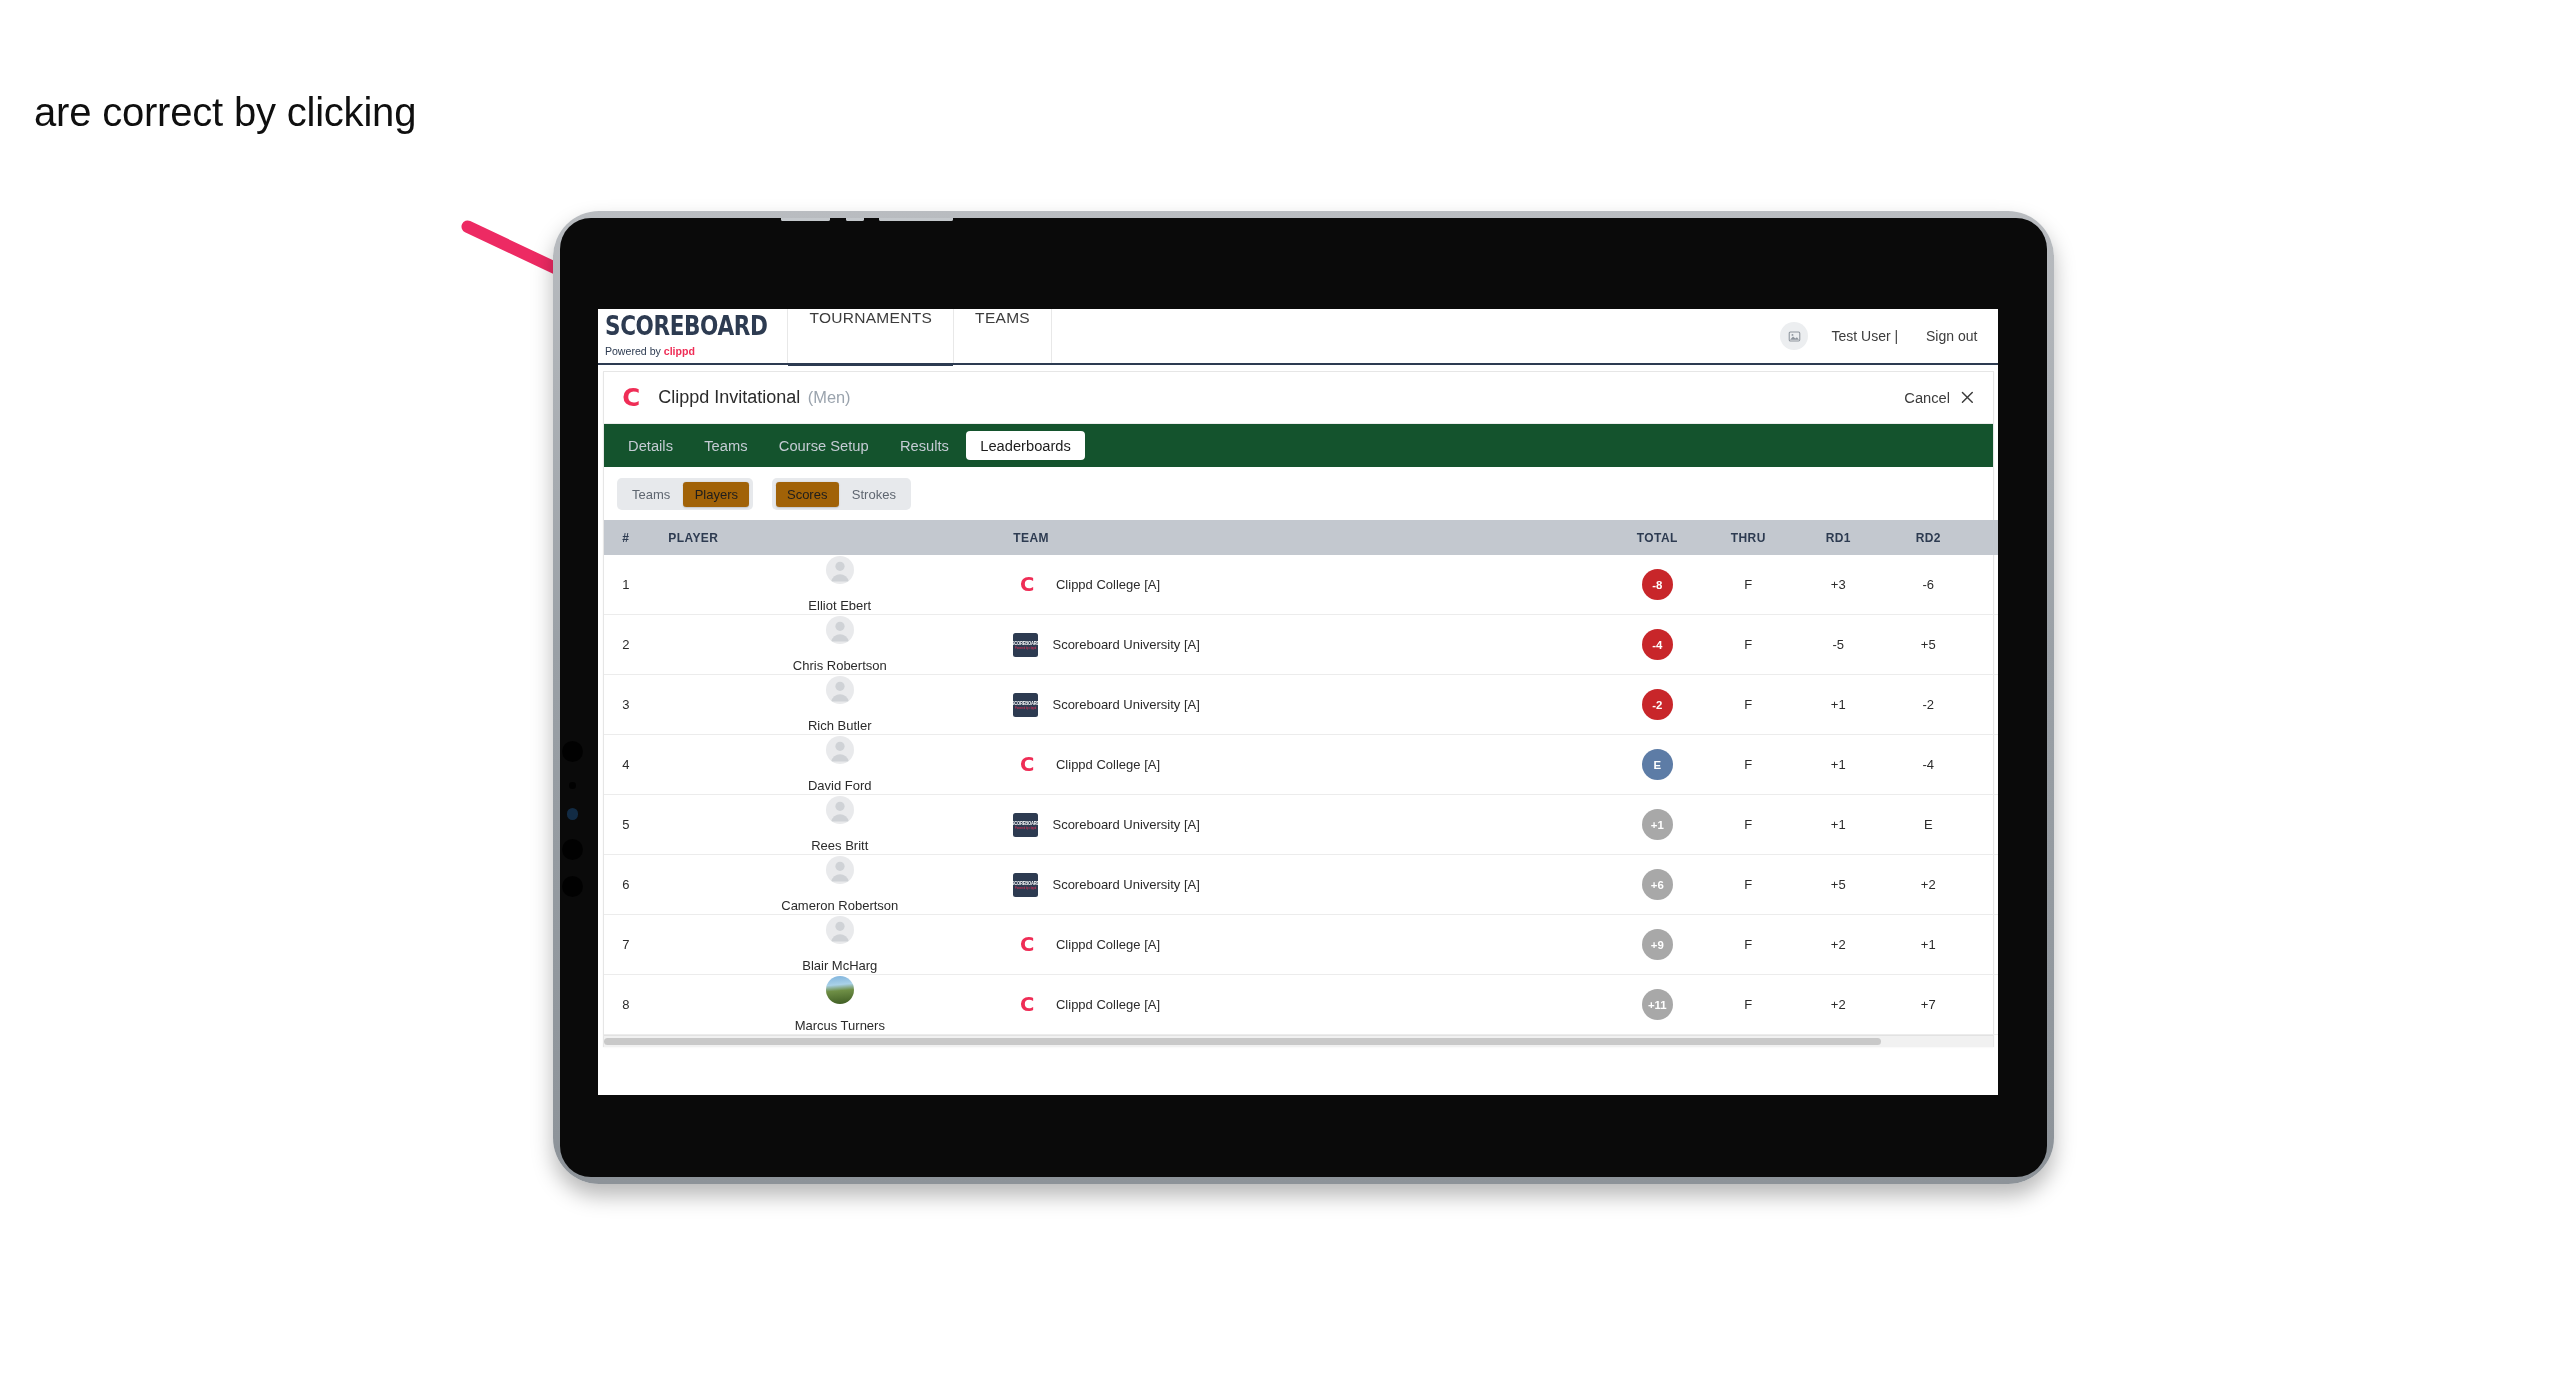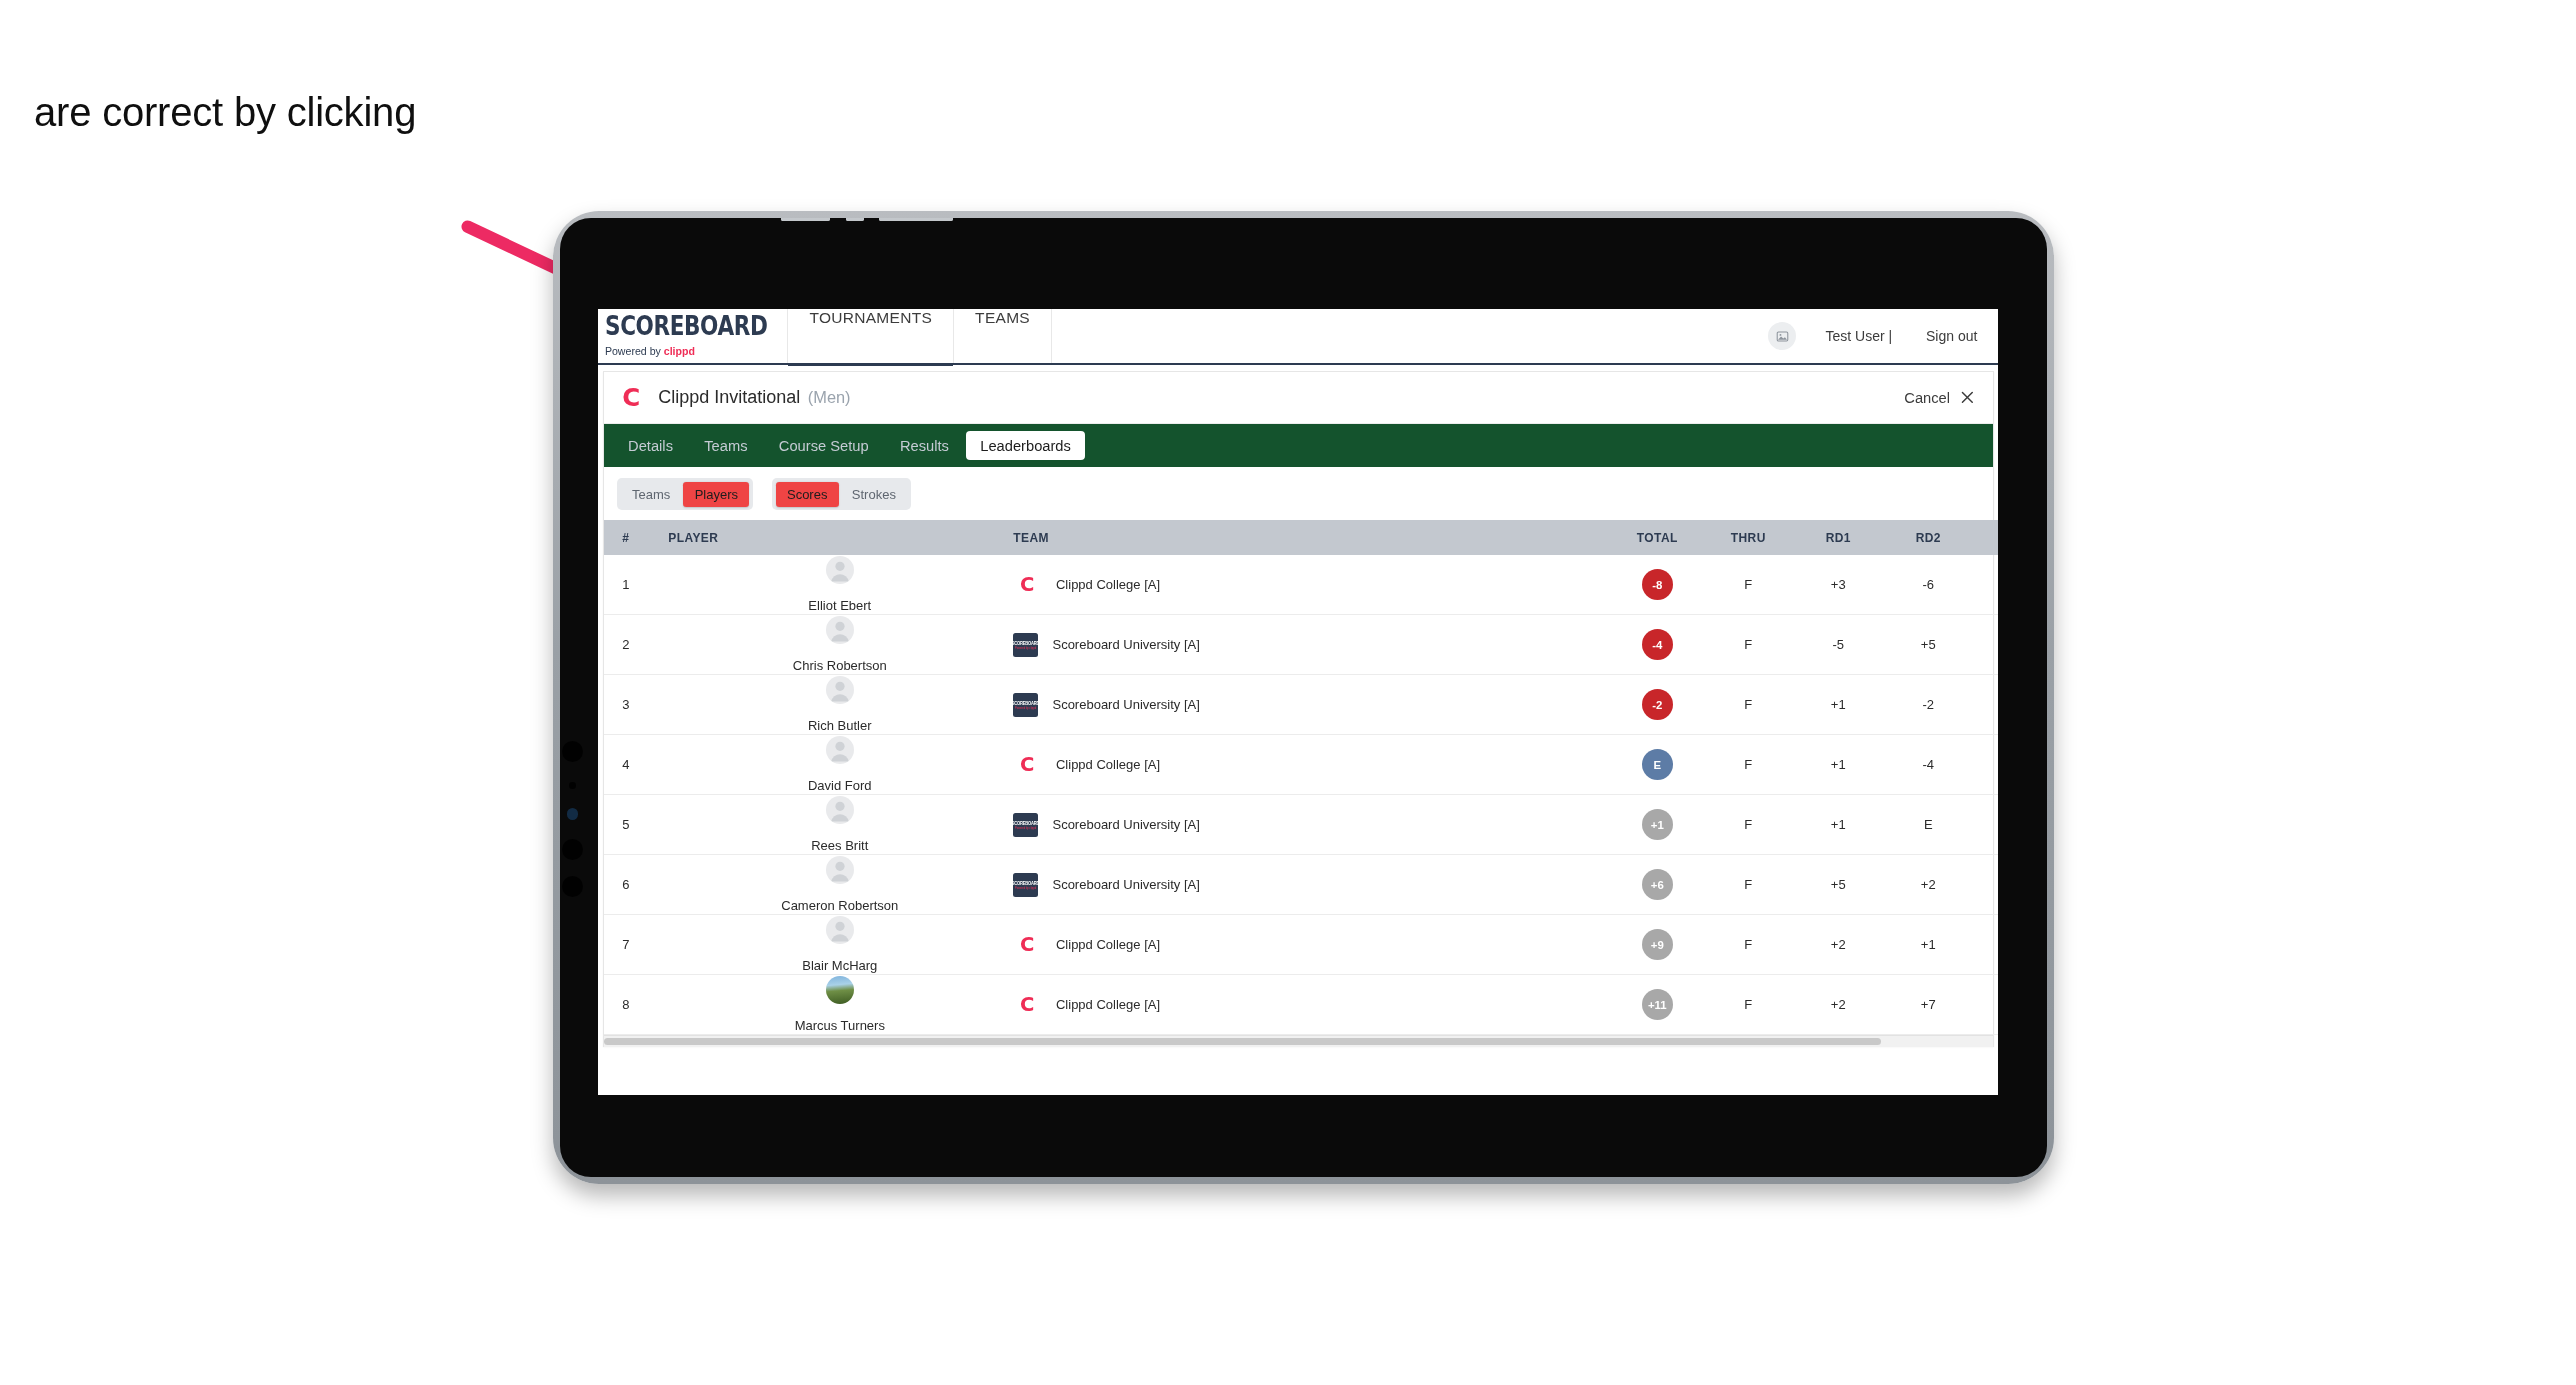--- a/index.html
+++ b/index.html
@@ -127,21 +127,21 @@
     content: "";
     position: absolute;
     left: 0; right: 0; bottom: -2.5px;
     height: 2.5px;
     background: #2d3b51;
   }
   #header-right {
     margin-left: auto;
     display: flex; align-items: center;
     padding-right: 21px;
-    gap: 29px;
+    gap: 23px;
   }
   #avatar-circle {
     width: 28px; height: 28px;
     border-radius: 50%;
     background: #eceef0;
     display: flex; align-items: center; justify-content: center;
     color: #8d949c;
   }
   #user-name { font-size: 14px; color: #3c3c3c; }
   #sign-out { font-size: 14px; color: #3c3c3c; margin-left: 4.9px; }
@@ -208,21 +208,21 @@
     padding: 3.3px;
     display: flex; gap: 1.6px;
   }
   .seg {
     font-size: 13px;
     color: #5f6670;
     padding: 4.9px 11.4px;
     border-radius: 3.3px;
   }
   .seg.active {
-    background: #ef4444;
+    background: #a16207;
     color: #1d1d1d;
     box-shadow: 0 0.8px 1.6px rgba(0,0,0,.16);
   }
 
   
   #lb-table { width: 100%; border-collapse: collapse; table-layout: fixed; }
   #lb-table thead th {
     background: #c3c8cf;
     color: #2d3b51;
     font-size: 12px;

